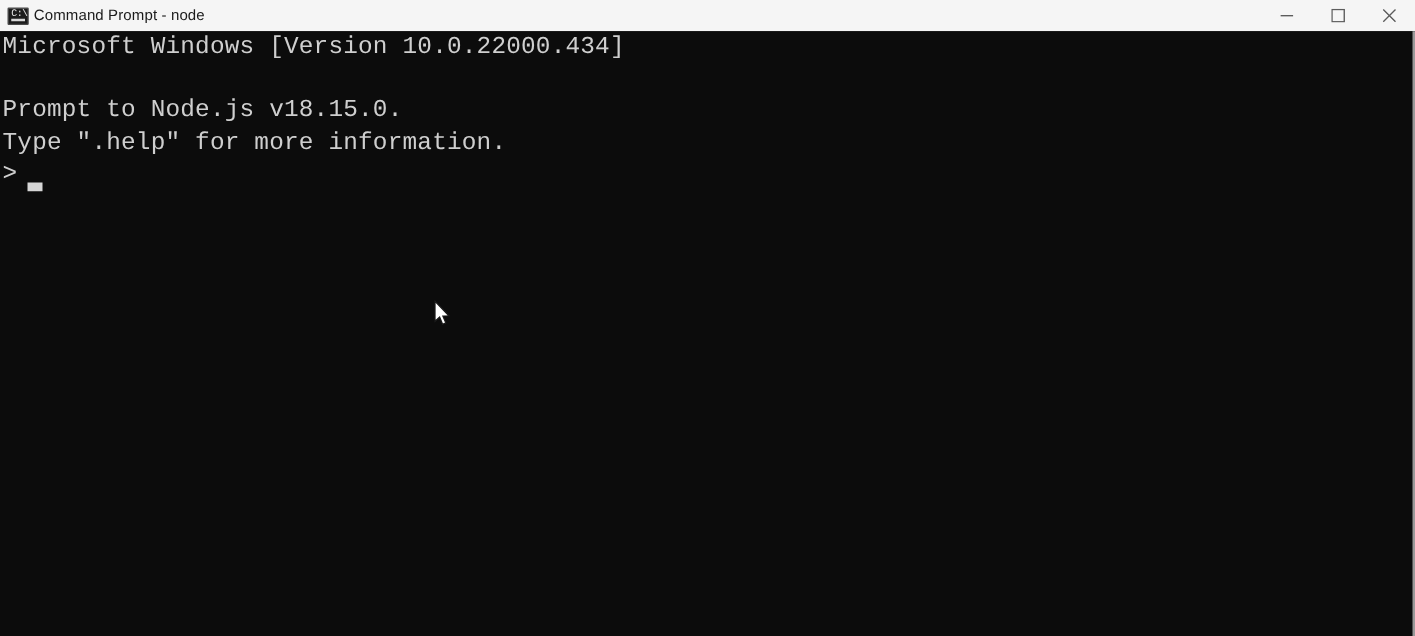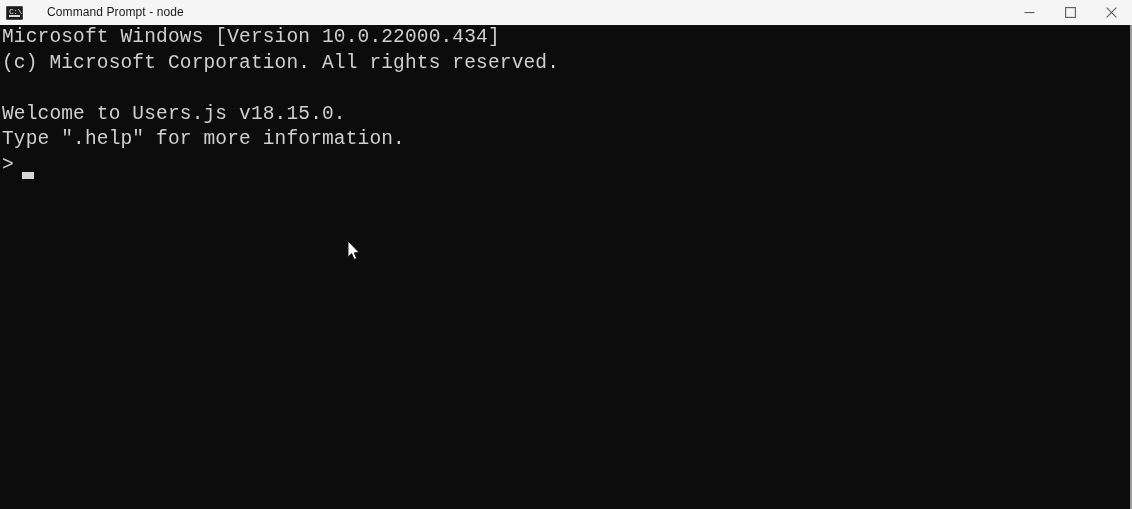--- a/index.html
+++ b/index.html
@@ -66,21 +66,21 @@
   .app-icon .underline {
     position: absolute;
     left: 2px;
     bottom: 2px;
     width: 11px;
     height: 2px;
     background: #d8d8d8;
   }
 
   .title-text {
-    margin-left: 24px;
+    margin-left: 4px;
     font-family: "Liberation Sans", sans-serif;
     font-size: 12px;
     line-height: 25px;
     color: #1b1b1b;
     white-space: nowrap;
     letter-spacing: 0.1px;
   }
 
   .titlebar-spacer { flex: 1 1 auto; height: 25px; }
 
@@ -187,23 +187,22 @@
         <svg width="11" height="11" viewBox="0 0 11 11">
           <path d="M0.6 0.6 L10.4 10.4 M10.4 0.6 L0.6 10.4" stroke="#5c5c5c" stroke-width="1.1" fill="none"></path>
         </svg>
       </button>
     </div>
   </div>
 
   <div class="terminal">
     <div class="term-lines">
       <div class="term-line">Microsoft Windows [Version 10.0.22000.434]</div>
-      <div class="term-line">(c) Microsoft Corporation. All rights reserved.</div>
       <div class="term-line blank"></div>
-      <div class="term-line">Welcome to Users.js v18.15.0.</div>
+      <div class="term-line">Prompt to Node.js v18.15.0.</div>
       <div class="term-line">Type ".help" for more information.</div>
       <div class="prompt-line">
         <div class="term-line">&gt;</div>
         <span class="cursor"></span>
       </div>
     </div>
   </div>
 
   <svg class="mouse-pointer" viewBox="0 0 14 22">
     <path d="M1,1 L1,17 L4.7,13.6 L7.1,19.4 L9.6,18.3 L7.3,12.8 L12.1,12.6 Z" fill="#ffffff" stroke="#1a1a1a" stroke-width="1"></path>

